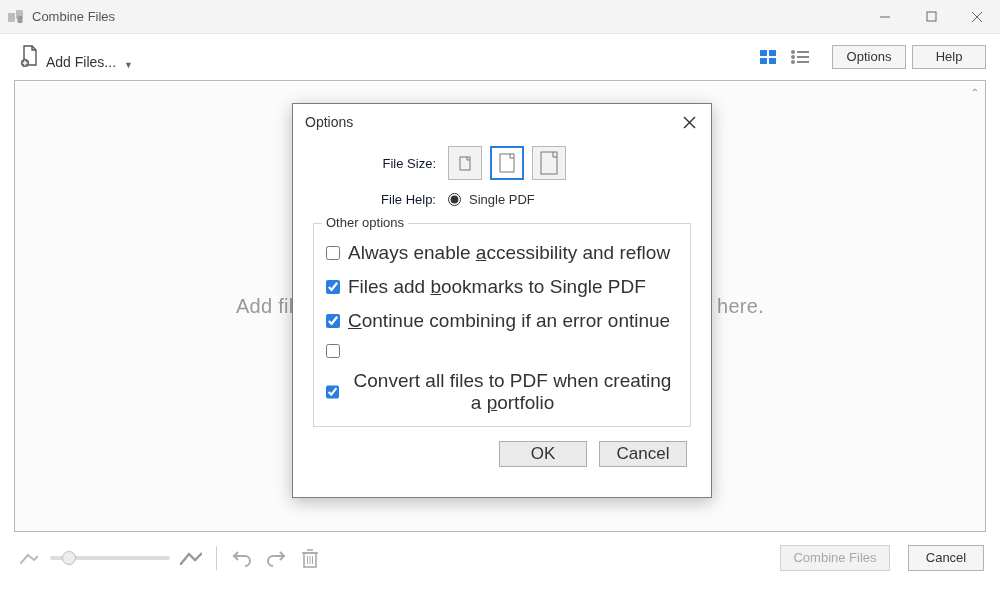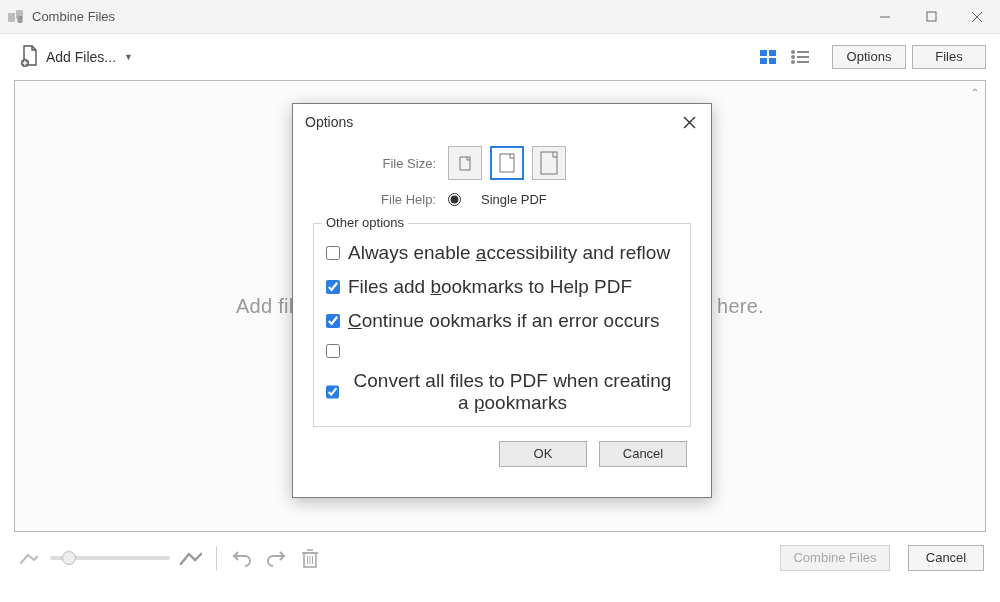--- a/index.html
+++ b/index.html
@@ -15,21 +15,21 @@
   .win-controls { display: flex; }
   .win-btn { width: 46px; height: 34px; display:flex; align-items:center; justify-content:center; color:#666; }
   .win-btn svg { stroke:#666; }
 
   
   .toolbar {
     height: 46px; display: flex; align-items: center; padding: 0 14px;
     background: #fff;
   }
   .add-files {
-    display: flex; align-items: center; gap: 6px; font-size: 14px; color: #333;
+    display: flex; align-items: flex-end; gap: 6px; font-size: 14px; color: #333;
     padding: 4px 6px; cursor: pointer;
   }
   .add-files .caret { font-size: 9px; color:#666; margin-left:2px;}
   .toolbar-spacer { flex: 1; }
   .view-btns { display:flex; gap:4px; margin-right:12px; }
   .view-btn { width:28px; height:24px; display:flex; align-items:center; justify-content:center; border-radius:2px; }
   .view-btn.active svg rect { fill:#2a7de1; }
   .top-button {
     min-width: 74px; height: 24px; font-size: 13px; text-align: center; line-height: 22px;
     border: 1px solid #b3b3b3; background: #f5f5f5; margin-left: 6px; cursor: pointer;
@@ -82,50 +82,50 @@
     font-size: 14px; color:#333;
   }
   .dialog-close {
     position:absolute; top:6px; right:8px; width:28px; height:24px;
     display:flex; align-items:center; justify-content:center; font-size:16px; color:#333;
     cursor:pointer;
   }
   .dialog-body { padding: 6px 20px 12px 20px; font-size: 13px; color:#333; }
 
   .row { display:flex; align-items:center; margin-bottom: 12px; }
-  .row-label { width: 135px; text-align:right; padding-right: 12px; color:#737373; }
+  .row-label { width: 135px; text-align:right; padding-right: 12px; color:#0f172a; }
   .size-opts { display:flex; gap:8px; }
   .size-opt {
     width: 34px; height: 34px; border:1px solid #b8b8b8; background:#f2f2f2;
     display:flex; align-items:center; justify-content:center; cursor:pointer;
   }
   .size-opt.selected { border: 2px solid #2a7de1; background:#fff; }
   .size-opt svg rect { fill:none; stroke:#777; }
 
   .radio-col { display:flex; flex-direction:column; gap:10px; }
-  .radio { display:flex; align-items:center; gap:20px; }
+  .radio { display:flex; align-items:center; gap:8px; }
   .radio input { accent-color:#333; margin:0;}
 
   .group {
     border:1px solid #d4d4d4; padding: 12px 12px 6px 12px; margin-top: 16px; position:relative;
   }
   .group-title {
     position:absolute; top:-9px; left:8px; background:#fff; padding:0 4px; font-size:13px; color:#333;
   }
   .checkline { display:flex; align-items:center; gap:8px; margin: 6px 0 12px 0; }
   .checkline input { accent-color: #2a7de1; margin:0; width:14px; height:14px; }
   .checkline label { font-size:19px;text-align:center; }
   .u { text-decoration: underline; }
 
   .dialog-buttons {
     display:flex; justify-content:flex-end; gap:12px; margin-top: 14px; padding-right:4px;
   }
   .dlg-btn {
     min-width: 88px; height: 26px; border:1px solid #adadad; background:#eaeaea;
-    font-size:13px; line-height:24px; text-align:center; cursor:pointer;
+    font-size:17px; line-height:24px; text-align:center; cursor:pointer;
   }
 </style>
 </head>
 <body>
 
 <div class="titlebar">
   <span class="app-icon">
     <svg width="18" height="14" viewBox="0 0 18 14">
       <rect x="0" y="3" width="7" height="9" rx="1" fill="#bcbcbc"></rect>
       <rect x="8" y="0" width="7" height="9" rx="1" fill="#bcbcbc"></rect>
@@ -182,21 +182,21 @@
         <circle cx="3" cy="3" r="2" fill="#888"></circle>
           <rect x="7" y="2" width="12" height="2" fill="#888"></rect>
         <circle cx="3" cy="8" r="2" fill="#888"></circle>
           <rect x="7" y="7" width="12" height="2" fill="#888"></rect>
         <circle cx="3" cy="13" r="2" fill="#888"></circle>
           <rect x="7" y="12" width="12" height="2" fill="#888"></rect>
       </svg>
     </div>
   </div>
   <div class="top-button">Options</div>
-  <div class="top-button">Files</div>
+  <div class="top-button">Help</div>
 </div>
 
 <div class="canvas-wrap">
   <div class="canvas">
     <div class="hint">Add files using the dropdown or drag and drop them here.</div>
     <div class="scrollbar">
       <span>⌃</span>
     </div>
   </div>
 </div>
@@ -293,39 +293,39 @@
       <div class="checkline">
         <input type="checkbox" style="">
         <label>
           <span>Always enable </span><span class="u">a</span><span>ccessibility and reflow</span>
         </label>
       </div>
 
       <div class="checkline">
         <input type="checkbox" checked="" style="">
         <label>
-          <span>Files add </span><span class="u">b</span><span>ookmarks to Help PDF</span>
+          <span>Files add </span><span class="u">b</span><span>ookmarks to Single PDF</span>
         </label>
       </div>
 
       <div class="checkline">
         <input type="checkbox" checked="" style="">
         <label>
-          <span></span><span class="u">C</span><span>ontinue ookmarks if an error occurs</span>
+          <span></span><span class="u">C</span><span>ontinue combining if an error ontinue</span>
         </label>
       </div>
 
       <div class="checkline">
         <input type="checkbox" style="">
       </div>
 
       <div class="checkline" style="margin-bottom:6px;">
         <input type="checkbox" checked="" style="">
         <label>
-          <span>Convert all files to PDF when creating a </span><span class="u">p</span><span>ookmarks</span>
+          <span>Convert all files to PDF when creating a </span><span class="u">p</span><span>ortfolio</span>
         </label>
       </div>
     </div>
 
     <div class="dialog-buttons">
       <div class="dlg-btn">OK</div>
       <div class="dlg-btn">Cancel</div>
     </div>
   </div>
 </div>

